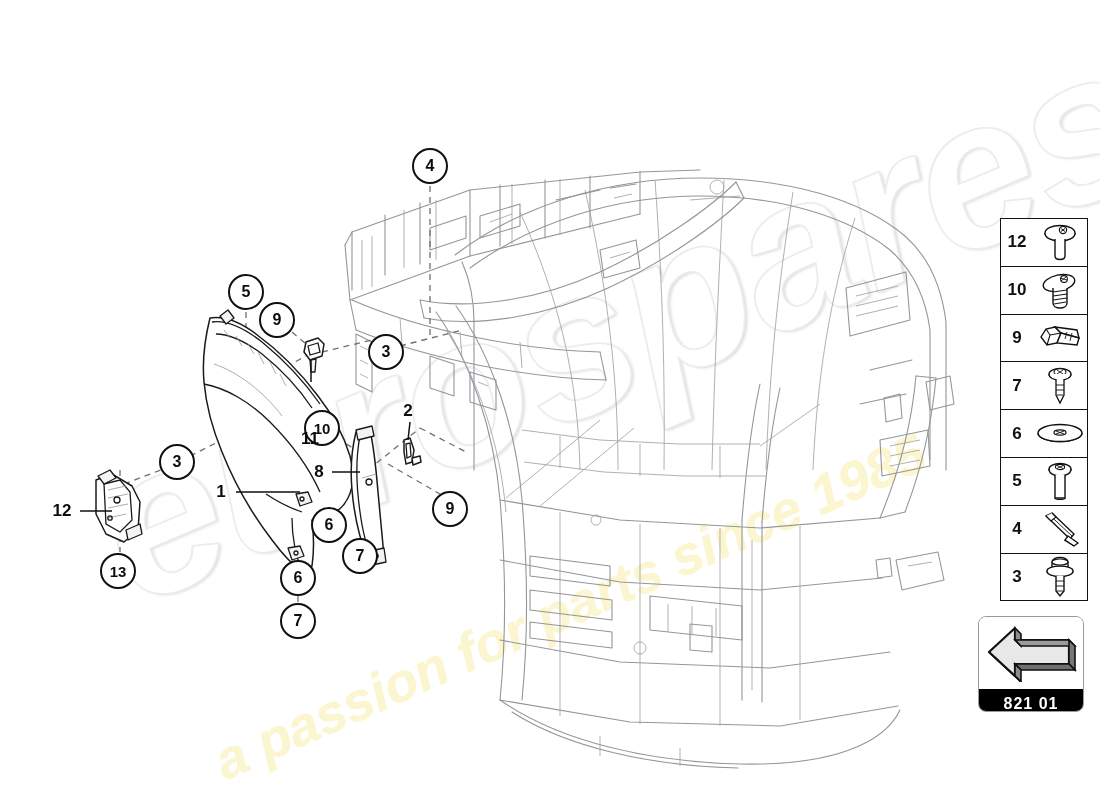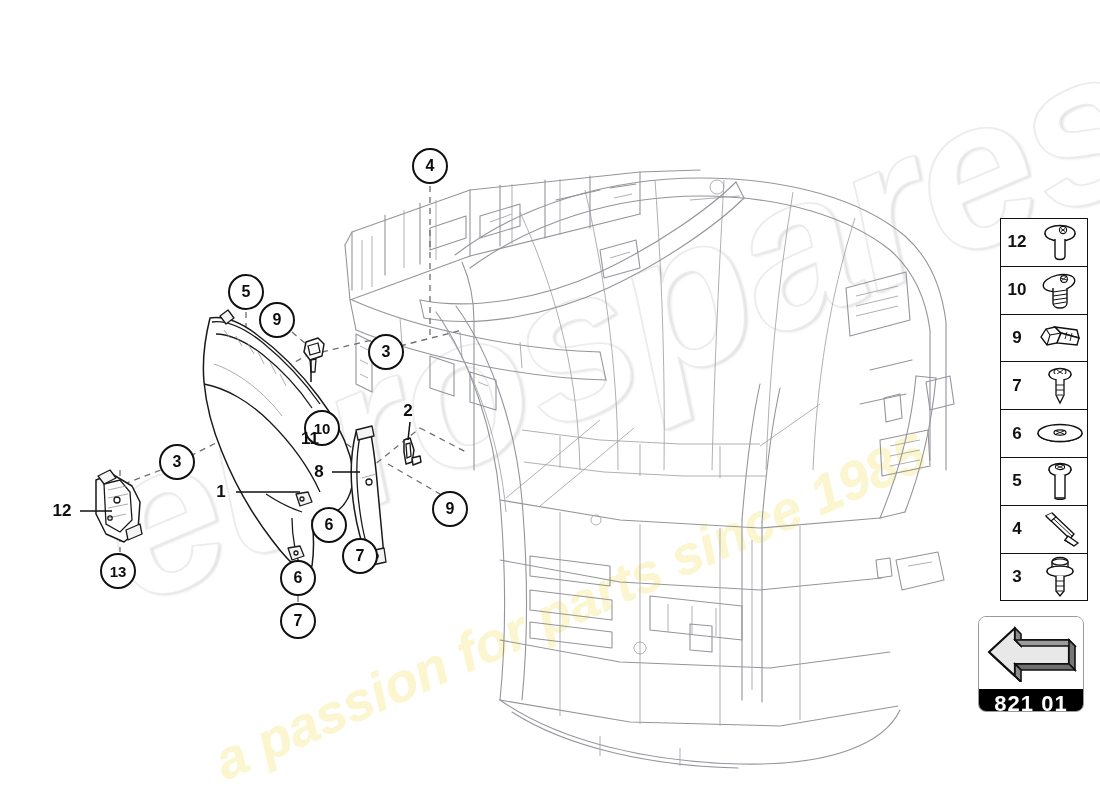--- a/index.html
+++ b/index.html
@@ -465,16 +465,16 @@
       <svg width="92" height="58" viewBox="0 0 92 58">
         <polygon points="30,4 30,16 84,16 84,40 30,40 30,52 4,28" fill="#e8e8e8" stroke="#111" stroke-width="2.2" stroke-linejoin="round"></polygon>
         <polygon points="30,4 36,10 36,22 30,16" fill="#8c8c8c" stroke="#111" stroke-width="1.6"></polygon>
         <polygon points="36,22 90,22 84,16 30,16" fill="#9c9c9c" stroke="#111" stroke-width="1.6"></polygon>
         <polygon points="90,22 90,46 84,40 84,16" fill="#777" stroke="#111" stroke-width="1.6"></polygon>
         <polygon points="90,46 36,46 30,40 84,40" fill="#6f6f6f" stroke="#111" stroke-width="1.6"></polygon>
         <polygon points="36,46 36,58 30,52 30,40" fill="#8c8c8c" stroke="#111" stroke-width="1.6"></polygon>
         <polygon points="36,58 10,34 4,28 30,52" fill="#7a7a7a" stroke="#111" stroke-width="1.6"></polygon>
       </svg>
     </div>
-    <div class="badge-label" style="height:22px;line-height:30px;font-size:22px;">821 01</div>
+    <div class="badge-label" style="height:22px;line-height:30px;font-size:16px;">821 01</div>
   </div>
 
 </div>
 
 </body></html>

